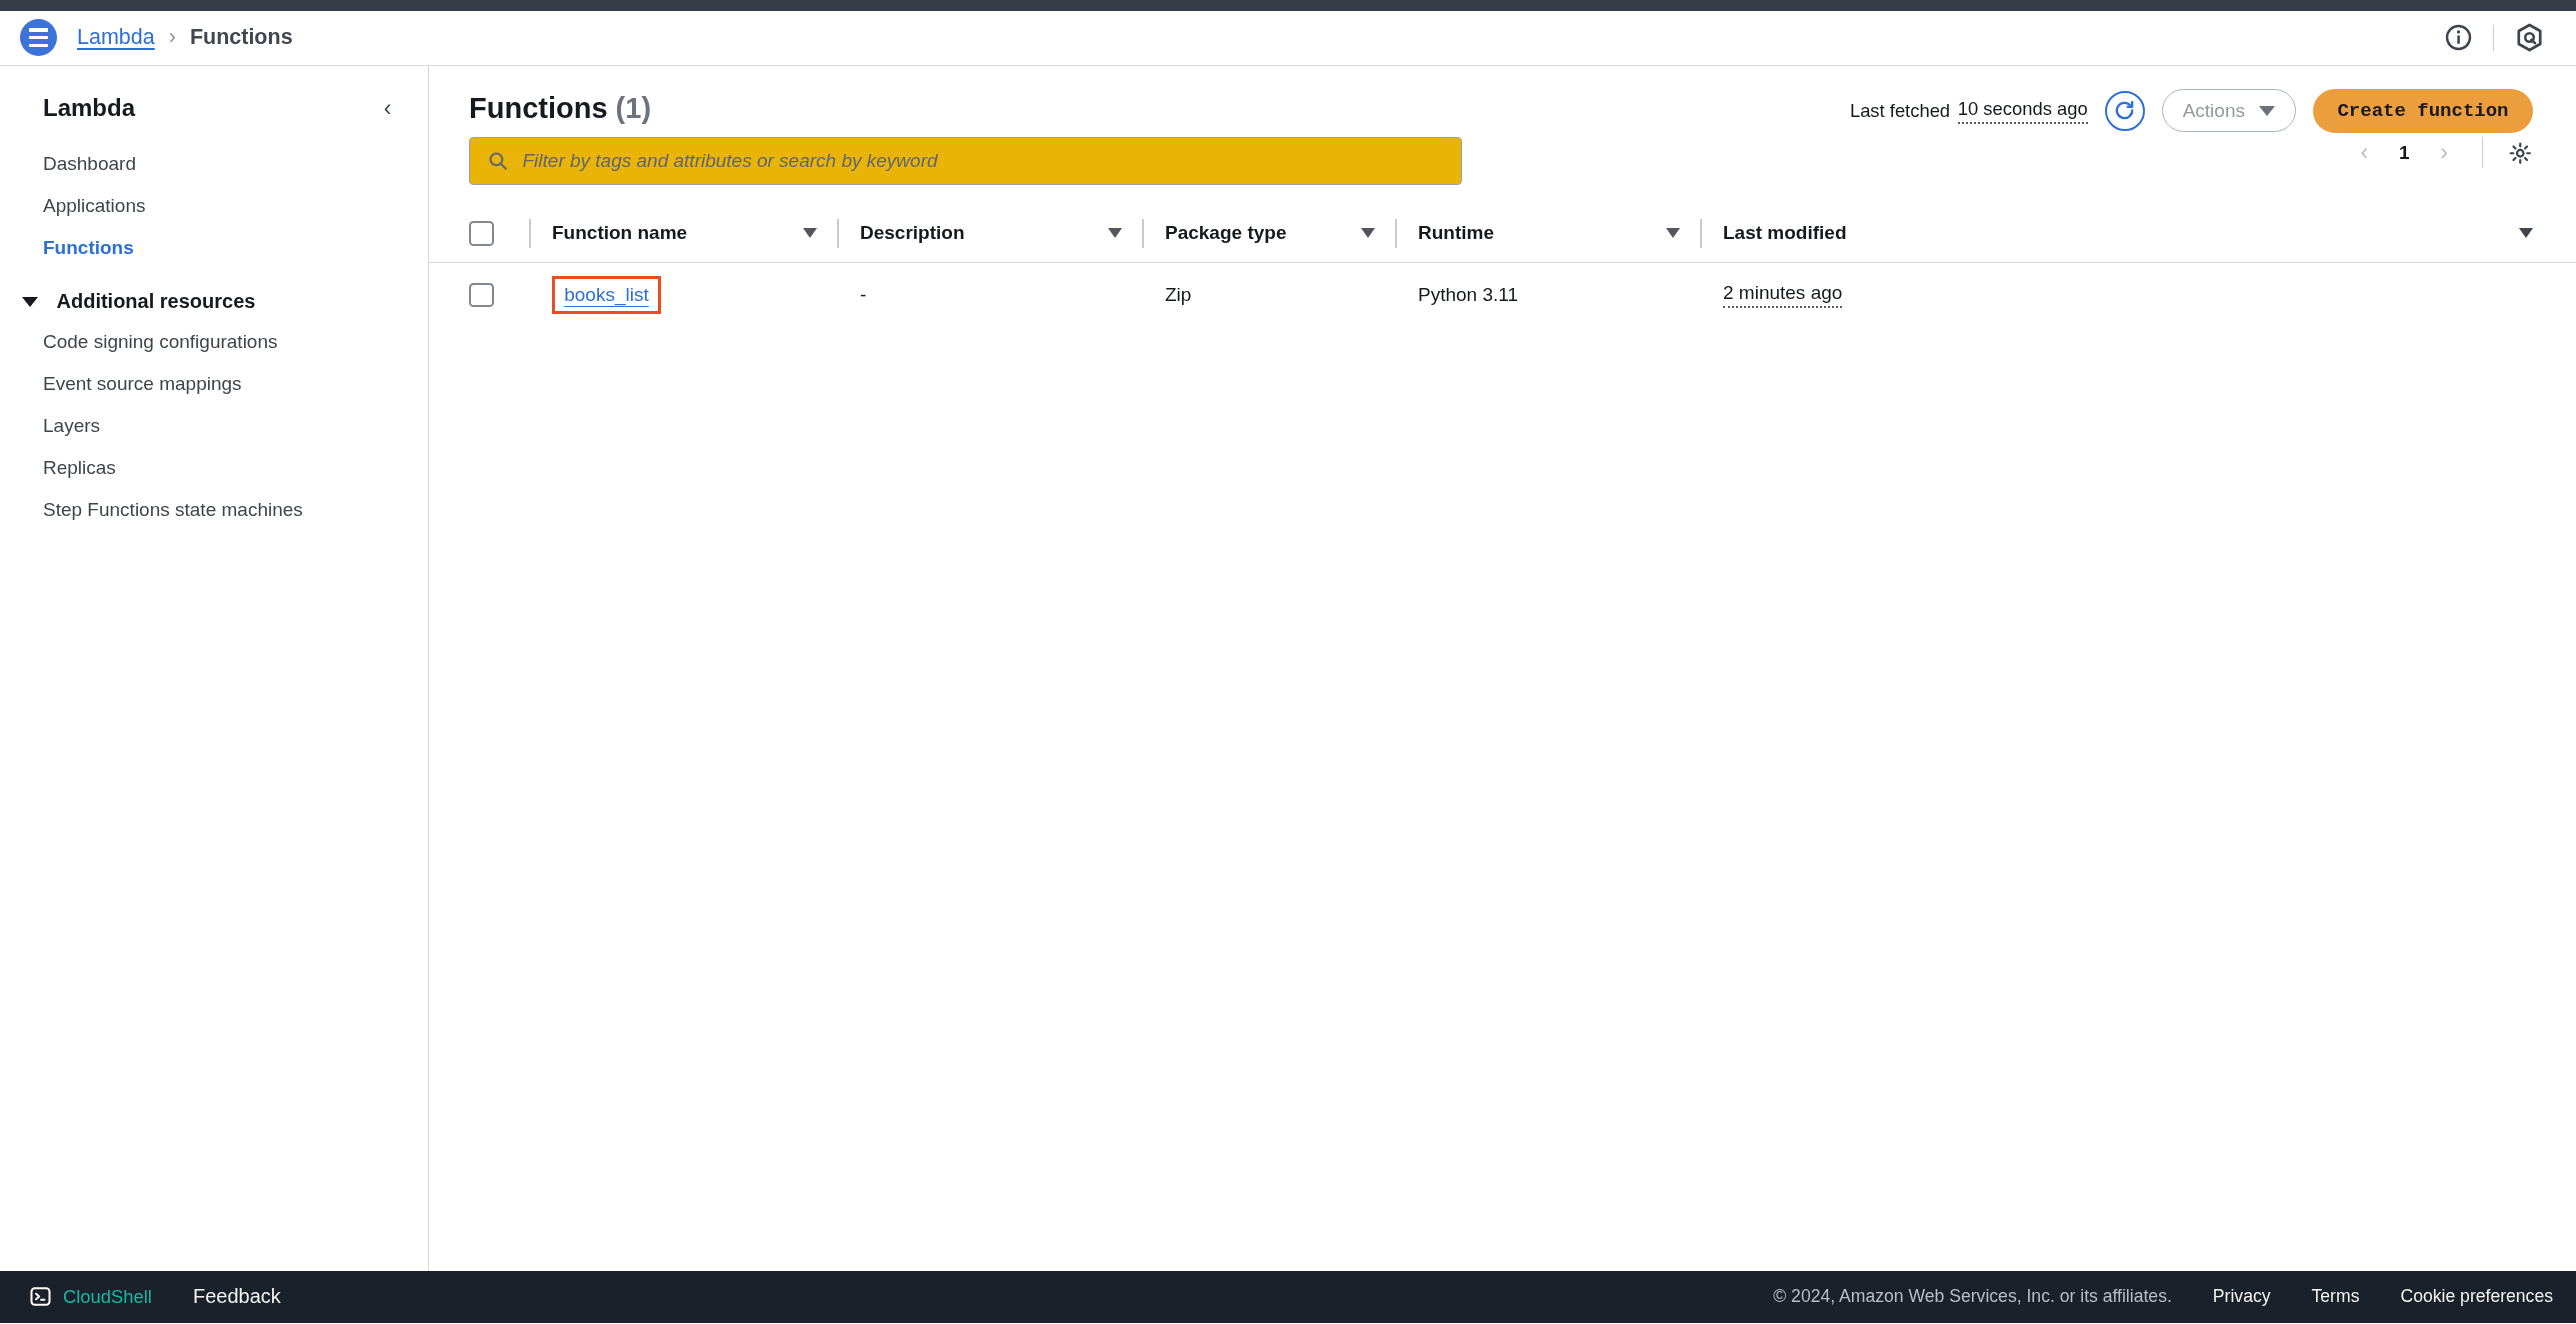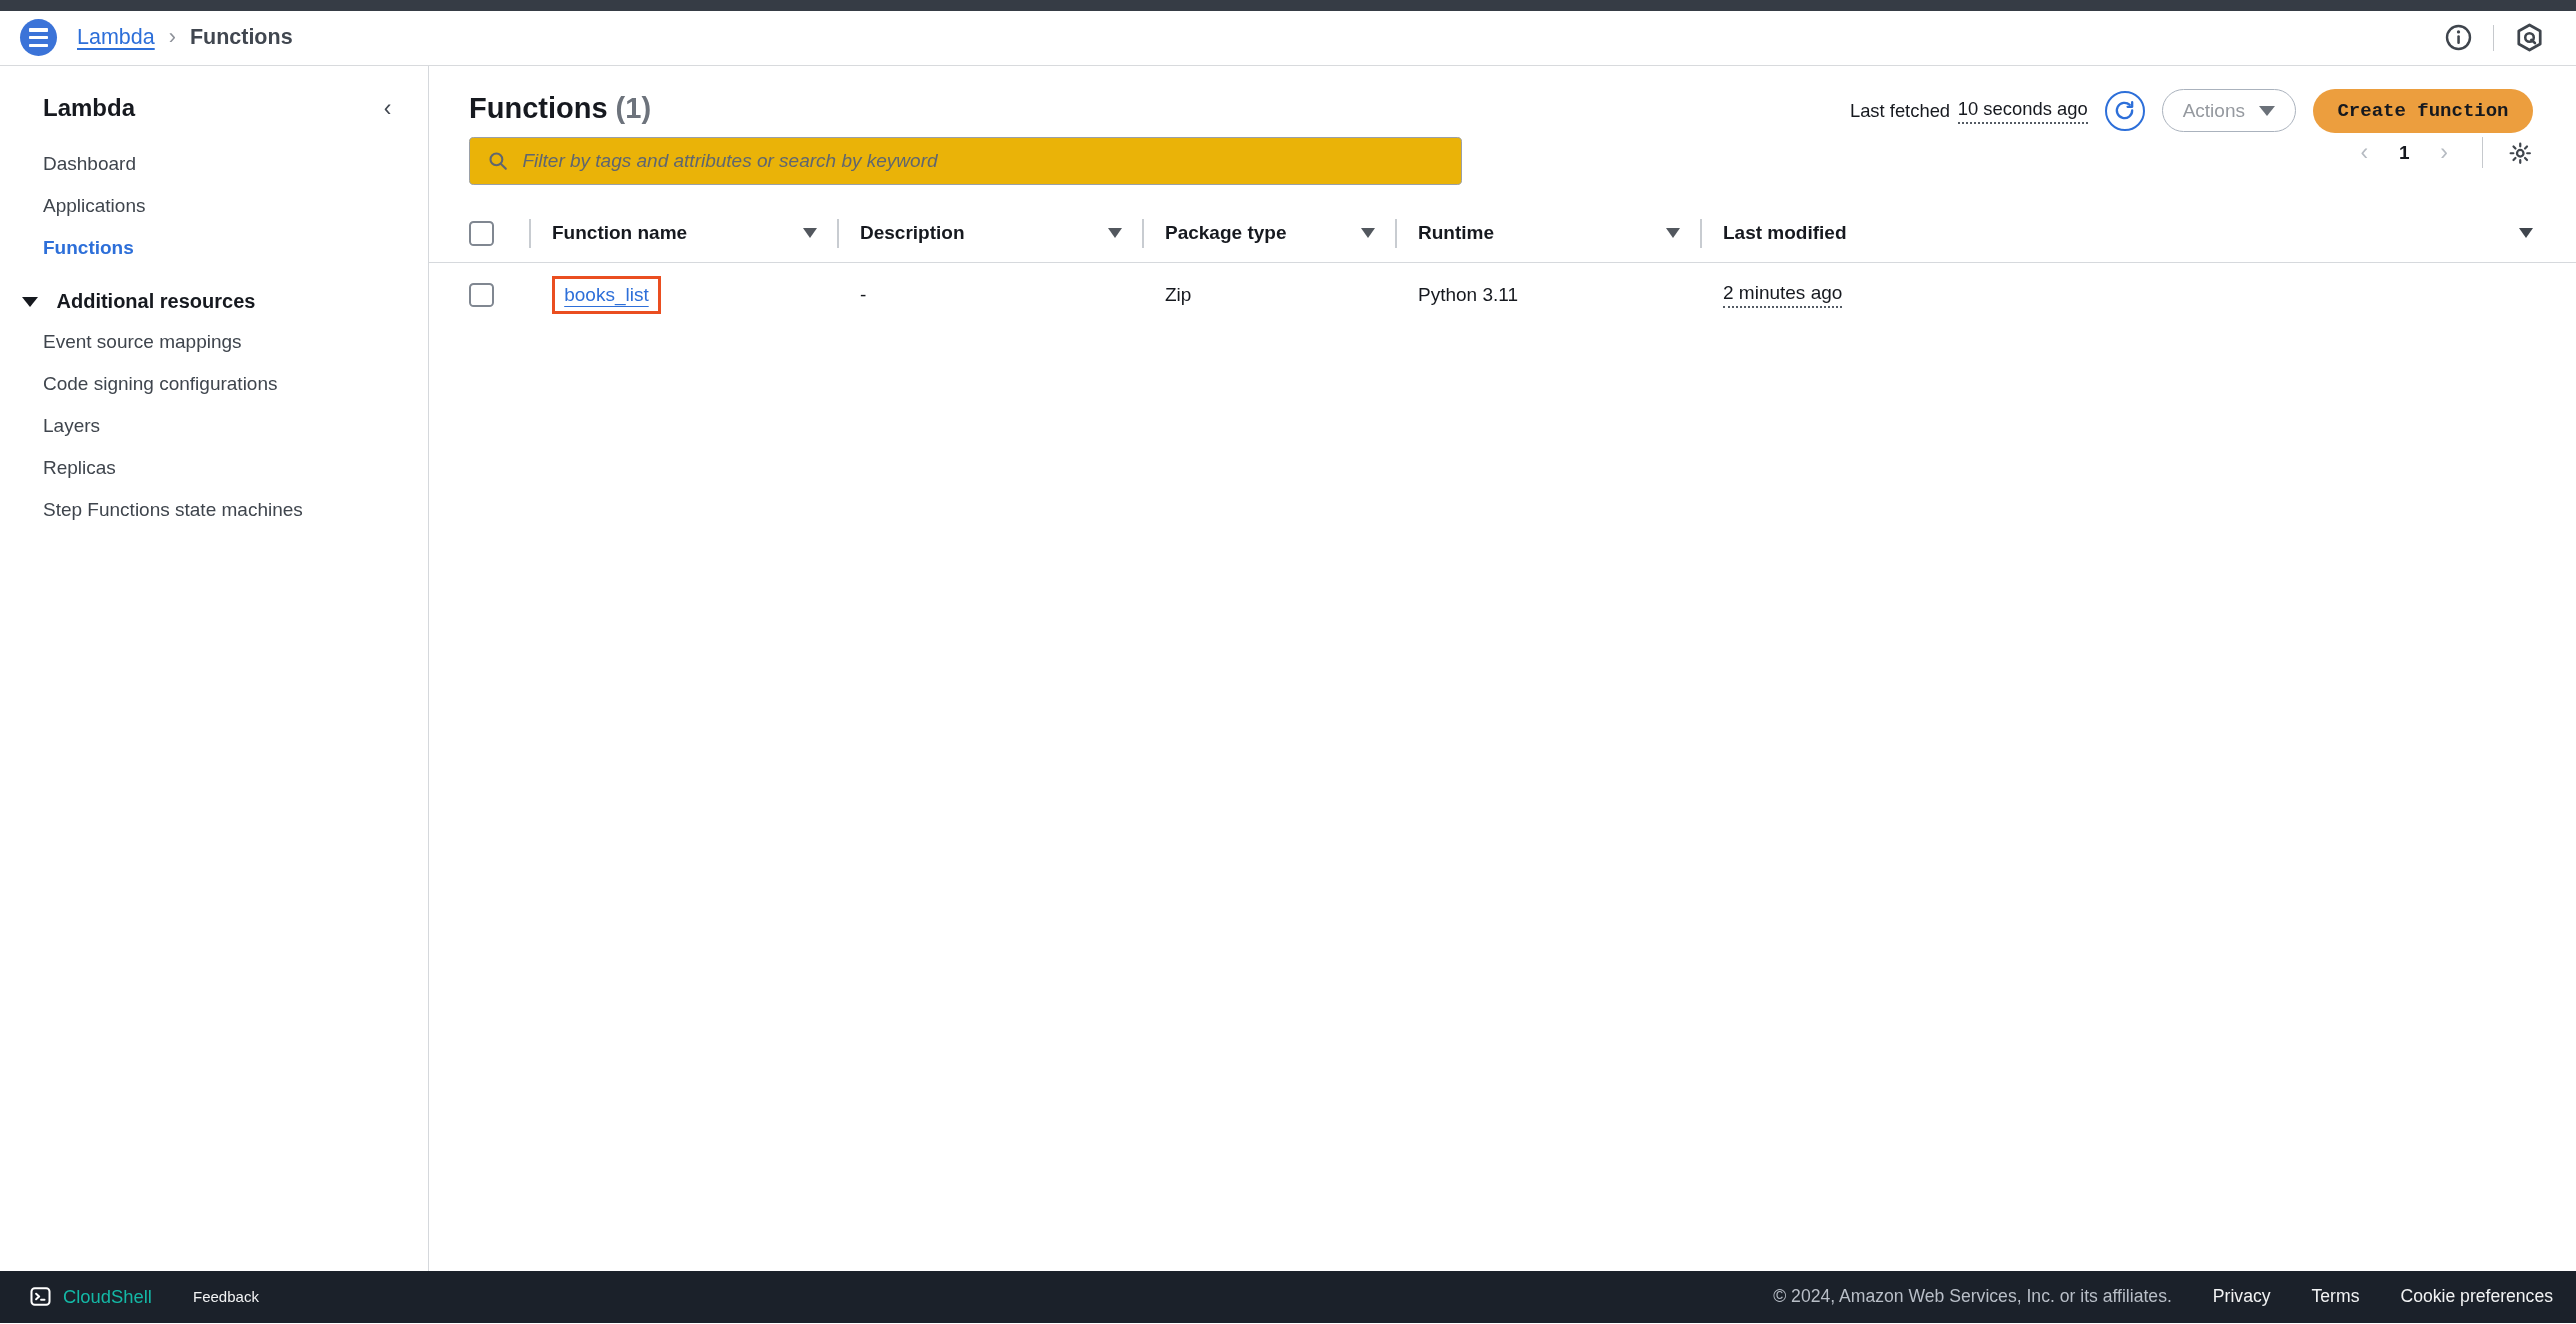--- a/index.html
+++ b/index.html
@@ -233,21 +233,21 @@
     display: flex; align-items: center;
     position: relative;
   }
   #footer-left { display: flex; align-items: center; gap: 0; padding-left: 20px; }
   #cloudshell-btn {
     display: flex; align-items: center; gap: 10.7px;
     cursor: pointer; padding: 4.6px 9.2px;
   }
   #cloudshell-btn .lbl { font-size: 18.4px; color: #14b8a6; white-space: nowrap; }
   #feedback-btn {
-    font-size: 15px; color: #f2f3f4; cursor: pointer;
+    font-size: 20px; color: #f2f3f4; cursor: pointer;
     margin-left: 32px; white-space: nowrap;
   }
   #footer-right {
     position: absolute; right: 23px;
     display: flex; align-items: center; gap: 0;
   }
   #copyright { font-size: 17.6px; color: #b8bec7; white-space: nowrap; }
   .foot-link {
     font-size: 17.6px; color: #f2f3f4; cursor: pointer;
     margin-left: 41px; white-space: nowrap;
@@ -301,22 +301,22 @@
 
     <div class="nav-list">
       <div class="nav-item">Dashboard</div>
       <div class="nav-item">Applications</div>
       <div class="nav-item active">Functions</div>
 
       <div class="nav-section">
         <span class="tri"></span>
         <span class="lbl">Additional resources</span>
       </div>
+      <div class="nav-item">Code signing configurations</div>
       <div class="nav-item">Event source mappings</div>
-      <div class="nav-item">Code signing configurations</div>
       <div class="nav-item">Layers</div>
       <div class="nav-item">Replicas</div>
 
       <div class="nav-item">Step Functions state machines</div>
     </div>
   </div>
 
   <div id="main">
 
     <div id="main-head">

